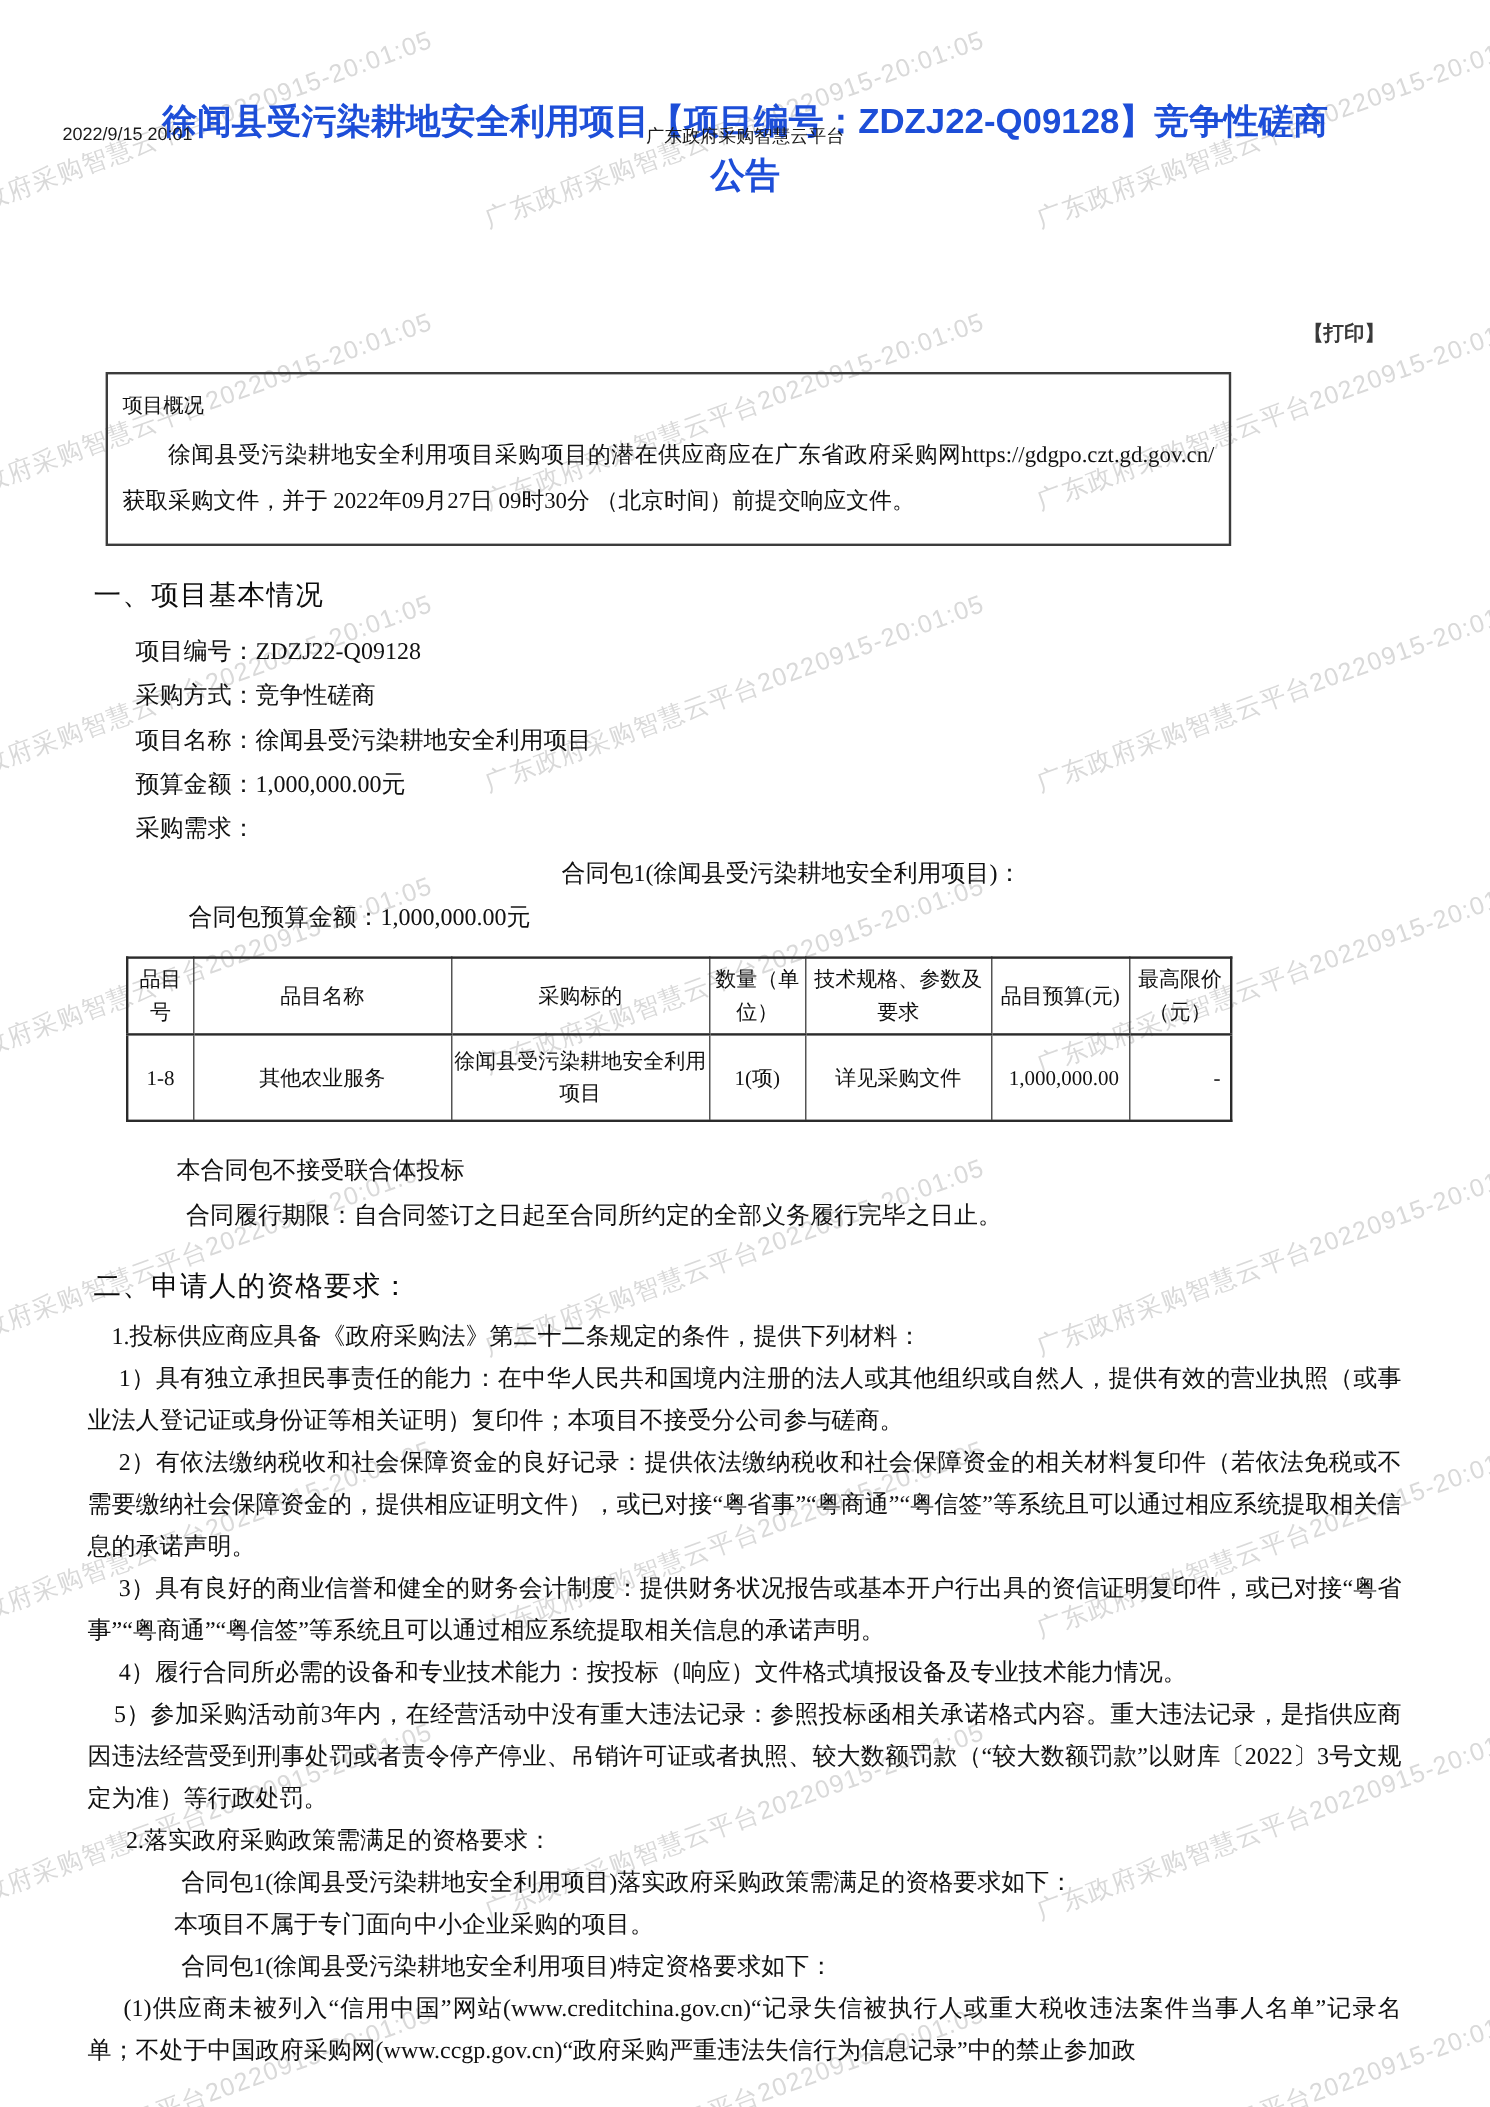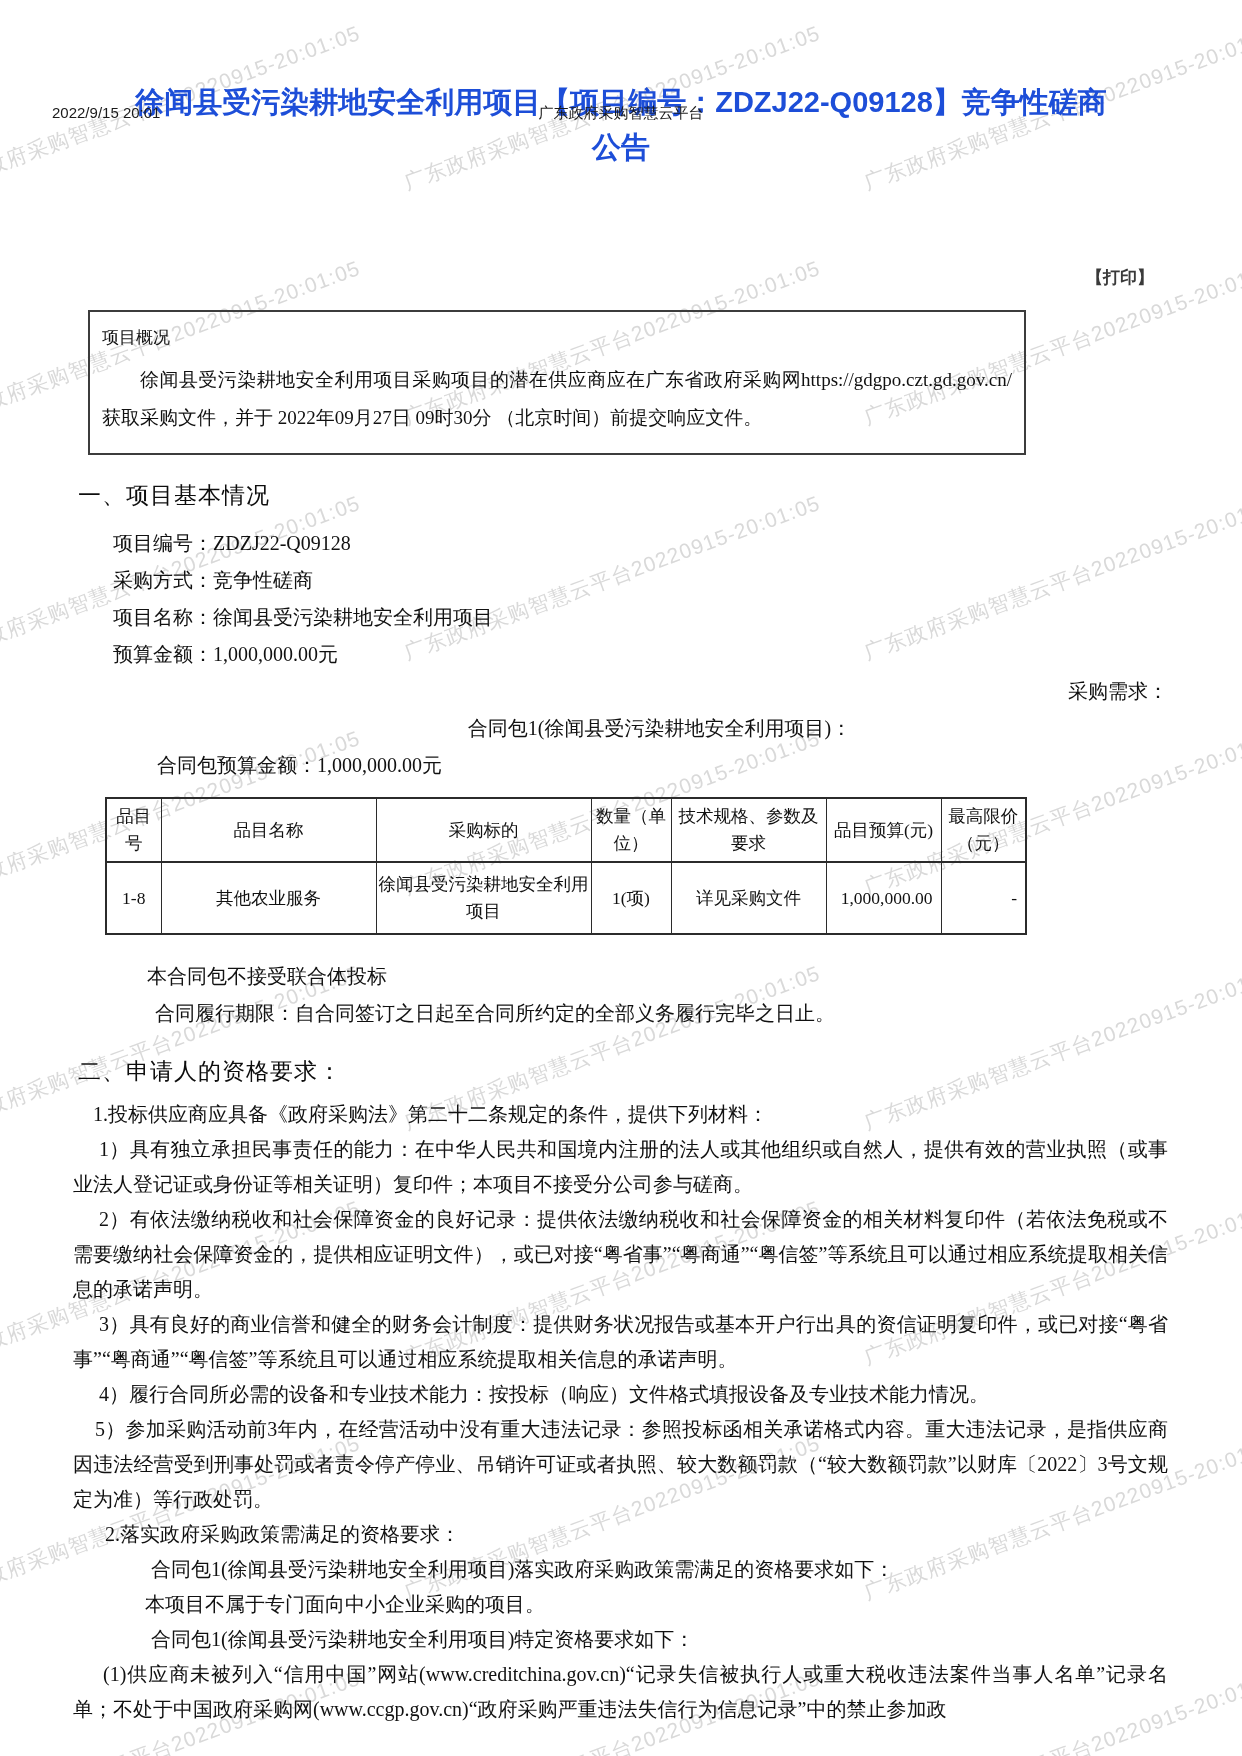--- a/index.html
+++ b/index.html
@@ -115,21 +115,21 @@
 
     <div class="sec1-wrap">
 
       <h2 class="sec-heading">一、项目基本情况</h2>
 
       <div id="section1-items">
           <div class="doc-line" style="text-indent: 2em;">项目编号：ZDZJ22-Q09128</div>
           <div class="doc-line" style="text-indent: 2em;">采购方式：竞争性磋商</div>
           <div class="doc-line" style="text-indent: 2em;">项目名称：徐闻县受污染耕地安全利用项目</div>
           <div class="doc-line" style="text-indent: 2em;">预算金额：1,000,000.00元</div>
-          <div class="doc-line" style="text-indent: 2em; text-align: right;">采购需求：</div>
+          <div class="doc-line" style="text-indent: 2em;">采购需求：</div>
           <div class="doc-line" style="text-indent: 3.9em; text-align: center;">合同包1(徐闻县受污染耕地安全利用项目)：</div>
           <div class="doc-line" style="text-indent: 4.2em;">合同包预算金额：1,000,000.00元</div>
         </div>
 
       <table class="items-table">
         <colgroup>
           <col style="width:55px">
             <col style="width:215px">
             <col style="width:215px">
           <col style="width:80px">

